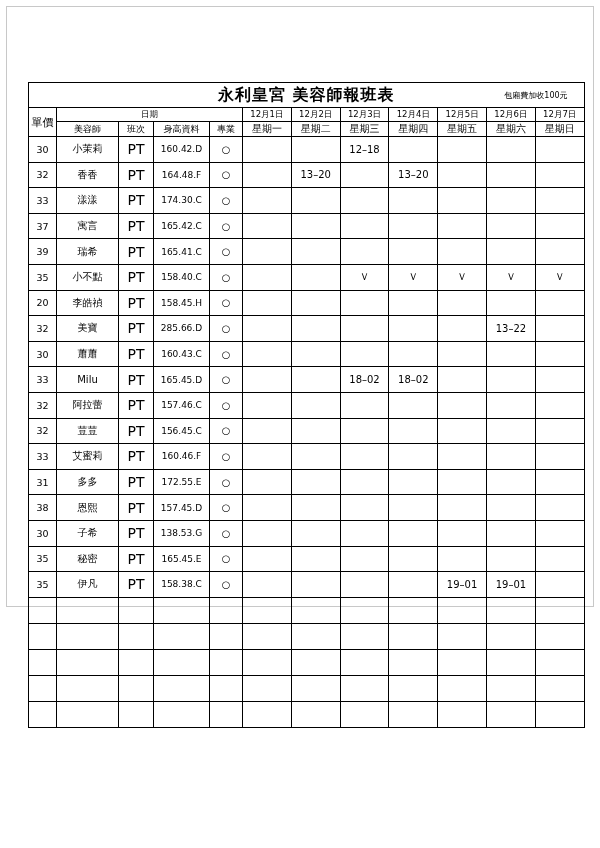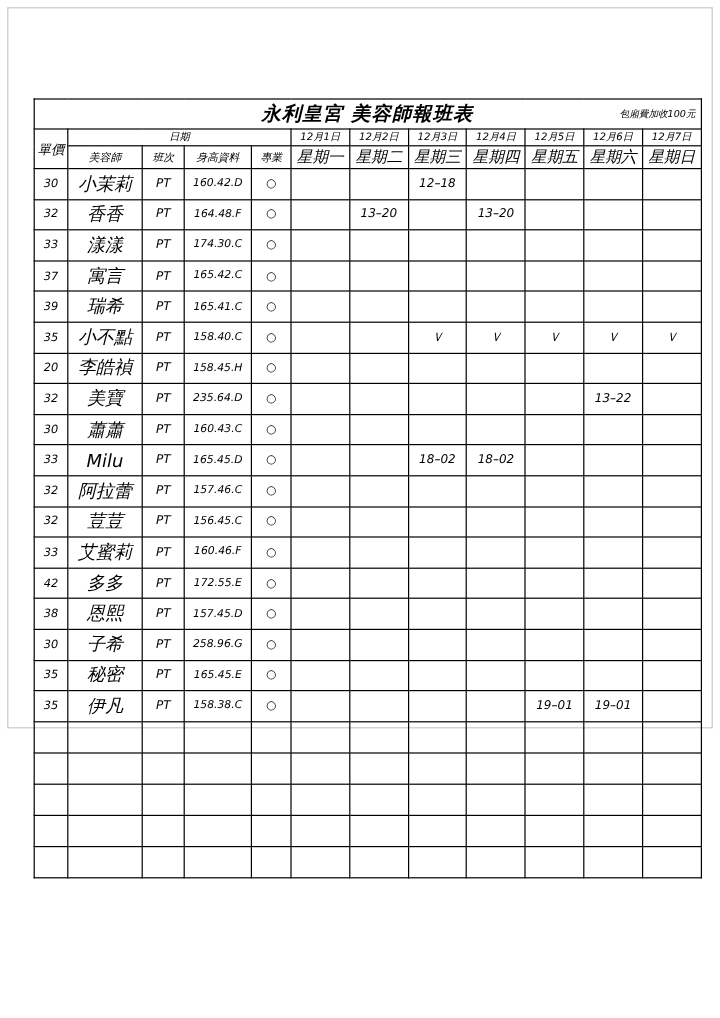--- a/index.html
+++ b/index.html
@@ -12,21 +12,20 @@
     height: 848px;
     font-family: "DejaVu Sans", "Liberation Sans", sans-serif;
     color: #000;
   }
   .page {
     position: relative;
     width: 600px;
     height: 613px;
     box-sizing: border-box;
     padding: 30px 10px 22px 22px;
-    font-style: italic;
   }
   .page-border {
     position: absolute;
     left: 6px;
     top: 6px;
     right: 6px;
     bottom: 6px;
     border: 1px solid #c8c8c8;
     pointer-events: none;
   }
@@ -54,21 +53,21 @@
     height: 24px;
     position: relative;
   }
   .title-text {
     font-size: 16px;
     font-weight: bold;
     letter-spacing: 1px;
   }
   .note-text {
     position: absolute;
-    right: 4px;
+    right: 16px;
     top: 50%;
     transform: translateY(-50%);
     font-size: 8px;
     font-weight: normal;
     letter-spacing: 0;
   }
   
   .date-label-cell {
     height: 13px;
     font-size: 8.5px;
@@ -80,34 +79,34 @@
   }
   .hdr-cell {
     height: 14px;
     font-size: 9px;
   }
   .day-date {
     font-size: 8.5px;
     height: 13px;
   }
   .day-name {
-    font-size: 13px;
+    font-size: 10px;
     height: 14px;
   }
   .row-cell {
     height: 24.6px;
   }
   .name-cell {
-    font-size: 15px;
+    font-size: 10px;
   }
   .price-cell {
     font-size: 9.5px;
   }
   .shift-cell {
-    font-size: 10px;
+    font-size: 14px;
   }
   .info-cell {
     font-size: 9px;
   }
   .pro-cell {
     font-size: 10px;
   }
   .slot-cell {
     font-size: 10px;
   }
@@ -266,21 +265,21 @@
             <td class="row-cell slot-cell"></td>
             <td class="row-cell slot-cell"></td>
             <td class="row-cell slot-cell"></td>
             <td class="row-cell slot-cell"></td>
             <td class="row-cell slot-cell"></td>
           </tr>
           <tr>
             <td class="row-cell price-cell">32</td>
             <td class="row-cell name-cell">美寶</td>
             <td class="row-cell shift-cell">PT</td>
-            <td class="row-cell info-cell">235.64.D</td>
+            <td class="row-cell info-cell">285.66.D</td>
             <td class="row-cell pro-cell">○</td>
             <td class="row-cell slot-cell"></td>
             <td class="row-cell slot-cell"></td>
             <td class="row-cell slot-cell"></td>
             <td class="row-cell slot-cell"></td>
             <td class="row-cell slot-cell"></td>
             <td class="row-cell slot-cell">13–22</td>
             <td class="row-cell slot-cell"></td>
           </tr>
           <tr>
@@ -347,21 +346,21 @@
             <td class="row-cell pro-cell">○</td>
             <td class="row-cell slot-cell"></td>
             <td class="row-cell slot-cell"></td>
             <td class="row-cell slot-cell"></td>
             <td class="row-cell slot-cell"></td>
             <td class="row-cell slot-cell"></td>
             <td class="row-cell slot-cell"></td>
             <td class="row-cell slot-cell"></td>
           </tr>
           <tr>
-            <td class="row-cell price-cell">42</td>
+            <td class="row-cell price-cell">31</td>
             <td class="row-cell name-cell">多多</td>
             <td class="row-cell shift-cell">PT</td>
             <td class="row-cell info-cell">172.55.E</td>
             <td class="row-cell pro-cell">○</td>
             <td class="row-cell slot-cell"></td>
             <td class="row-cell slot-cell"></td>
             <td class="row-cell slot-cell"></td>
             <td class="row-cell slot-cell"></td>
             <td class="row-cell slot-cell"></td>
             <td class="row-cell slot-cell"></td>
@@ -378,21 +377,21 @@
             <td class="row-cell slot-cell"></td>
             <td class="row-cell slot-cell"></td>
             <td class="row-cell slot-cell"></td>
             <td class="row-cell slot-cell"></td>
             <td class="row-cell slot-cell"></td>
           </tr>
           <tr>
             <td class="row-cell price-cell">30</td>
             <td class="row-cell name-cell">子希</td>
             <td class="row-cell shift-cell">PT</td>
-            <td class="row-cell info-cell">258.96.G</td>
+            <td class="row-cell info-cell">138.53.G</td>
             <td class="row-cell pro-cell">○</td>
             <td class="row-cell slot-cell"></td>
             <td class="row-cell slot-cell"></td>
             <td class="row-cell slot-cell"></td>
             <td class="row-cell slot-cell"></td>
             <td class="row-cell slot-cell"></td>
             <td class="row-cell slot-cell"></td>
             <td class="row-cell slot-cell"></td>
           </tr>
           <tr>

